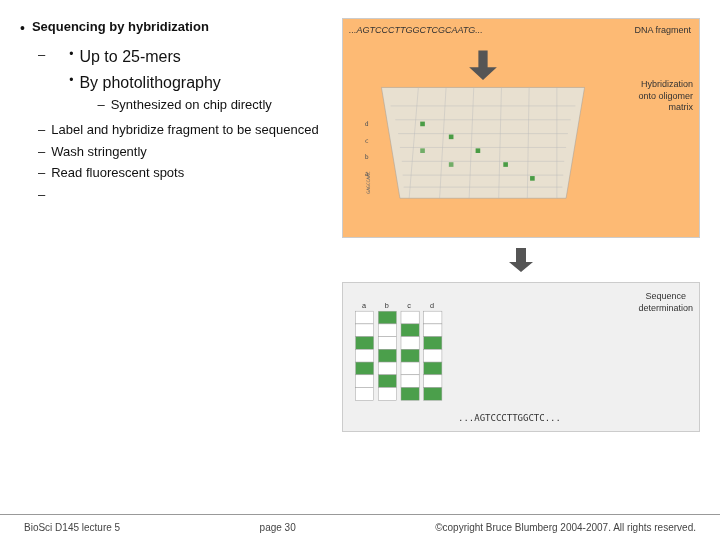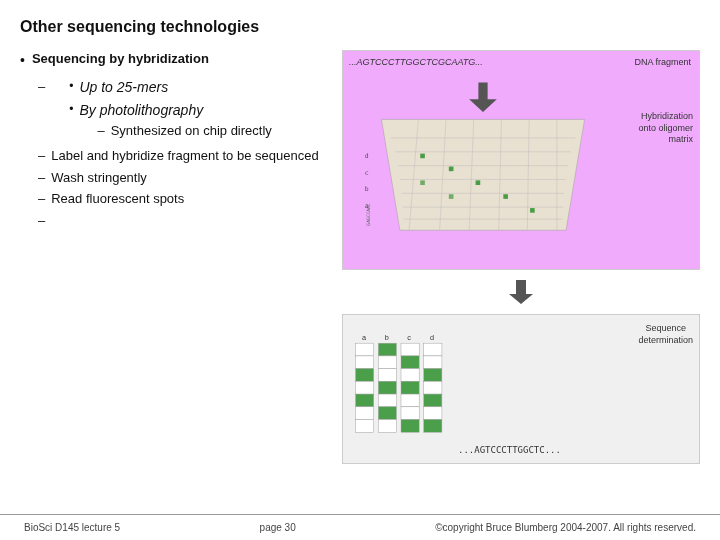--- a/index.html
+++ b/index.html
@@ -98,23 +98,22 @@
       margin-bottom: 2px;
     }
 
     .sub-sub-item .bullet-sm {
       margin-right: 6px;
       font-size: 12px;
       line-height: 1.5;
     }
 
     .sub-sub-item .sub-sub-text {
-      font-size: 14px;
-      line-height: 1.5;
-      font-style: italic;
+      font-size: 16px;
+      line-height: 1.5;
     }
 
     .sub-sub-sub-list {
       margin-left: 18px;
     }
 
     .sub-sub-sub-item {
       display: flex;
       align-items: flex-start;
       margin-bottom: 2px;
@@ -128,21 +127,21 @@
 
     .sub-sub-sub-item .sub-sub-sub-text {
       font-size: 13px;
       line-height: 1.5;
     }
 
     
     .diagram-top {
       width: 100%;
       height: 220px;
-      background: #f0abfc;
+      background: #fdba74;
       border: 1px solid #ccc;
       position: relative;
       overflow: hidden;
     }
 
     .arrow-down {
       width: 100%;
       display: flex;
       justify-content: center;
       align-items: center;
@@ -264,21 +263,20 @@
     }
 
     .footer-left {}
     .footer-center {}
     .footer-right {}
   </style>
 </head>
 <body>
 
 <div class="slide-container">
-  <div class="slide-title">Other sequencing technologies</div>
 
   <div class="content-area">
 
     <div class="left-column">
 
       <div class="bullet-main">
         <span class="bullet-dot">•</span>
         <span class="bullet-text">Sequencing by hybridization</span>
       </div>
 

